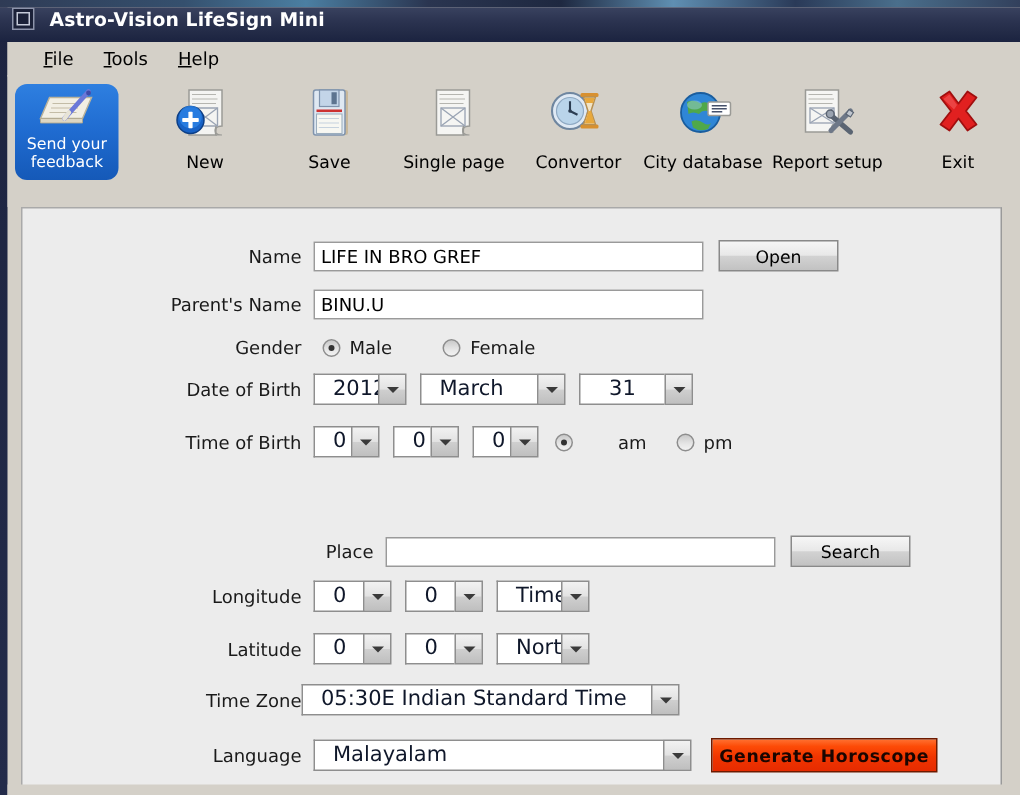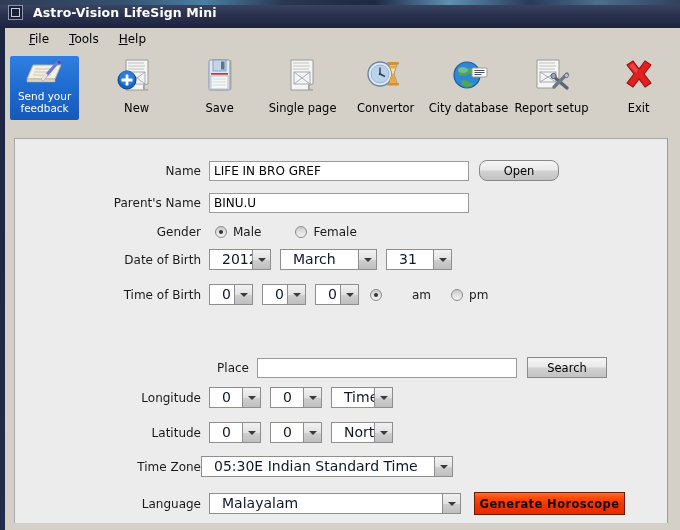--- a/index.html
+++ b/index.html
@@ -82,21 +82,21 @@
   .tb-label{
     font-size:11.5px; color:#000; margin-top:3px; text-align:center;
     font-family:"DejaVu Sans","Liberation Sans",sans-serif;
   }
   .tb-icon{ width:46px; height:44px; position:relative; }
 
   
   .tb-feedback{
     width:70px; height:64px; margin:6px 0 0 5px;
     background:linear-gradient(180deg,#2e7fe0 0%,#1f6bd0 50%,#1559b8 100%);
-    border-radius:2px;
+    border-radius:8px;
     display:flex; flex-direction:column; align-items:center; justify-content:flex-start;
     cursor:default; position:relative;
   }
   .fb-icon{ width:44px; height:30px; margin-top:3px; position:relative;}
   .fb-label{
     color:#fff; font-size:10.5px; line-height:11.5px; text-align:center;
     margin-top:2px; font-family:"DejaVu Sans","Liberation Sans",sans-serif;
   }
 
   
@@ -339,21 +339,21 @@
         <div class="tb-label">Exit</div>
       </div>
 
     </div>
 
     <div class="formpanel">
 
       <div class="row" style="left:0; top:21px; width:610px;">
         <div class="lbl" style="width:186px;">Name</div>
         <div class="tfield" style="margin-left:8px; width:260px;" title="">LIFE IN BRO GREF</div>
-        <div class="pbtn" style="margin-left:10px; width:80px;border-radius:8px;">Open</div>
+        <div class="pbtn" style="margin-left:10px; width:80px;">Open</div>
       </div>
 
       <div class="row" style="left:0; top:54px; width:610px;">
         <div class="lbl" style="width:186px;">Parent's Name</div>
         <div class="tfield" style="margin-left:8px; width:260px;">BINU.U</div>
       </div>
 
       <div class="row" style="left:0; top:86px; width:610px;">
         <div class="lbl" style="width:186px;">Gender</div>
         <div class="radio-wrap" style="margin-left:14px;">
@@ -373,21 +373,21 @@
           <span class="cb-arrow">
               <i></i>
             </span>
         </div>
         <div class="combo" style="margin-left:9px; width:97px;">
           <span class="cb-text">March</span>
           <span class="cb-arrow">
               <i></i>
             </span>
         </div>
-        <div class="combo" style="margin-left:9px; width:66px;">
+        <div class="combo" style="margin-left:9px; width:76px;text-align:center;">
           <span class="cb-text">31</span>
           <span class="cb-arrow">
               <i></i>
             </span>
         </div>
       </div>
 
       <div class="row" style="left:0; top:145px; width:610px;">
         <div class="lbl" style="width:186px;">Time of Birth</div>
         <div class="combo" style="margin-left:8px; width:44px;">

